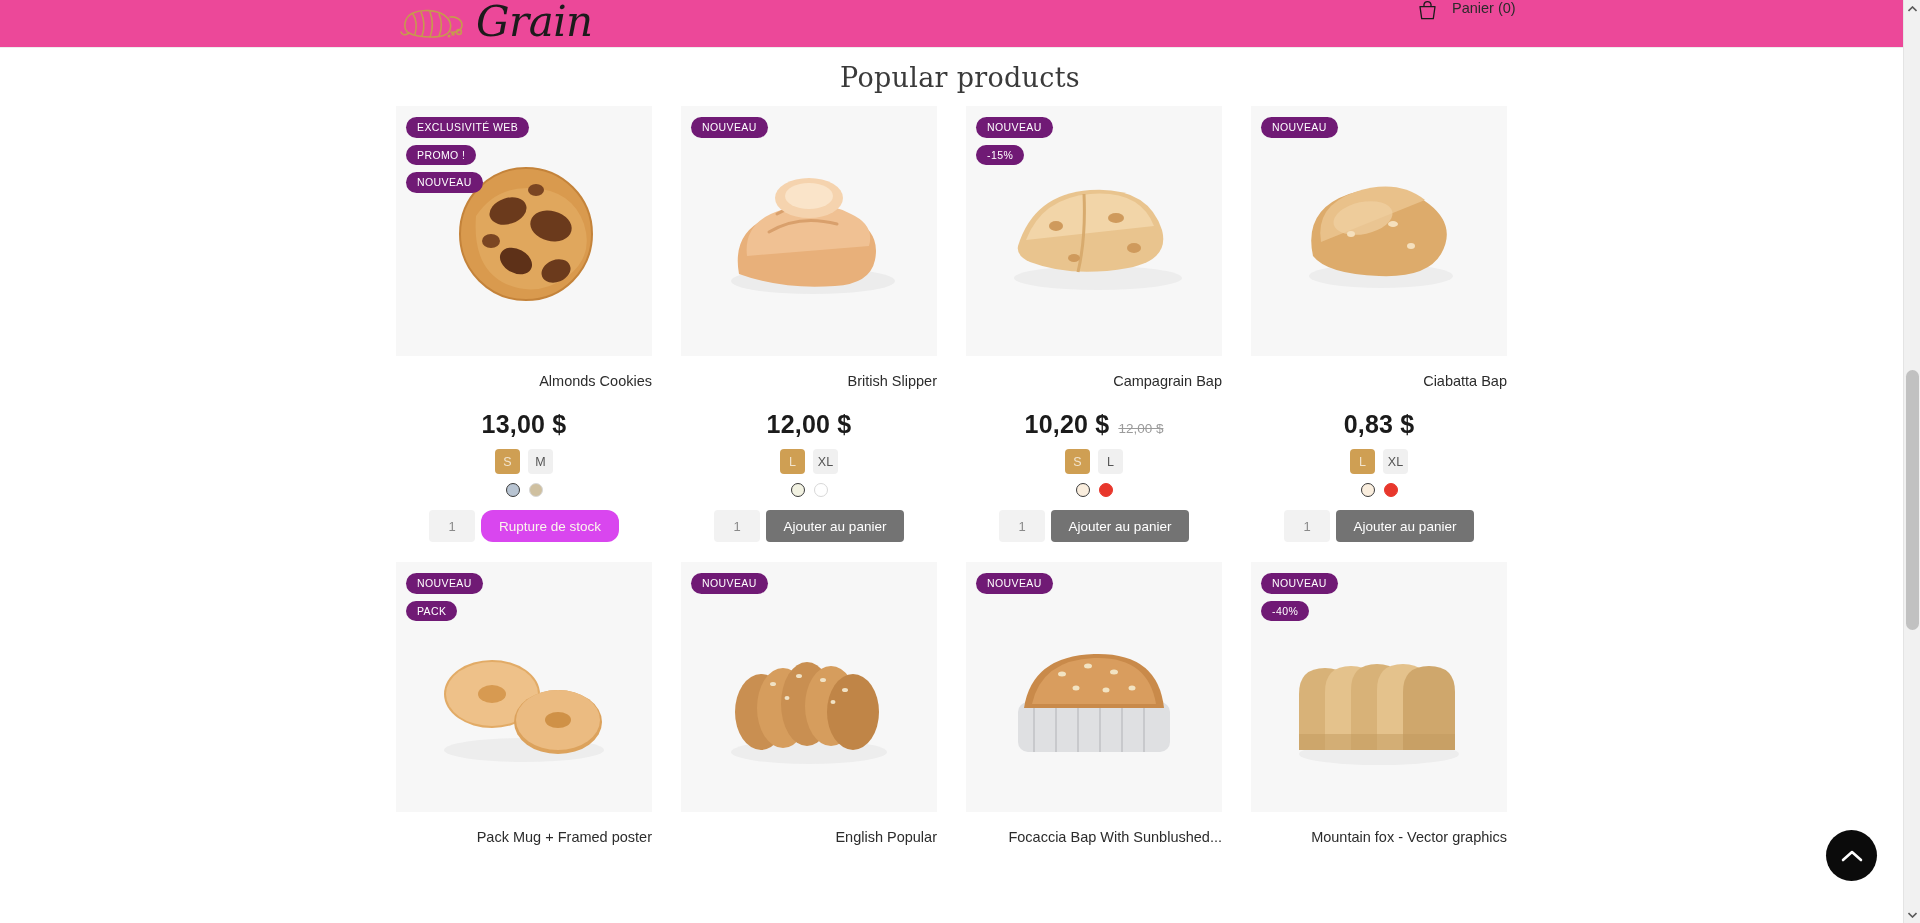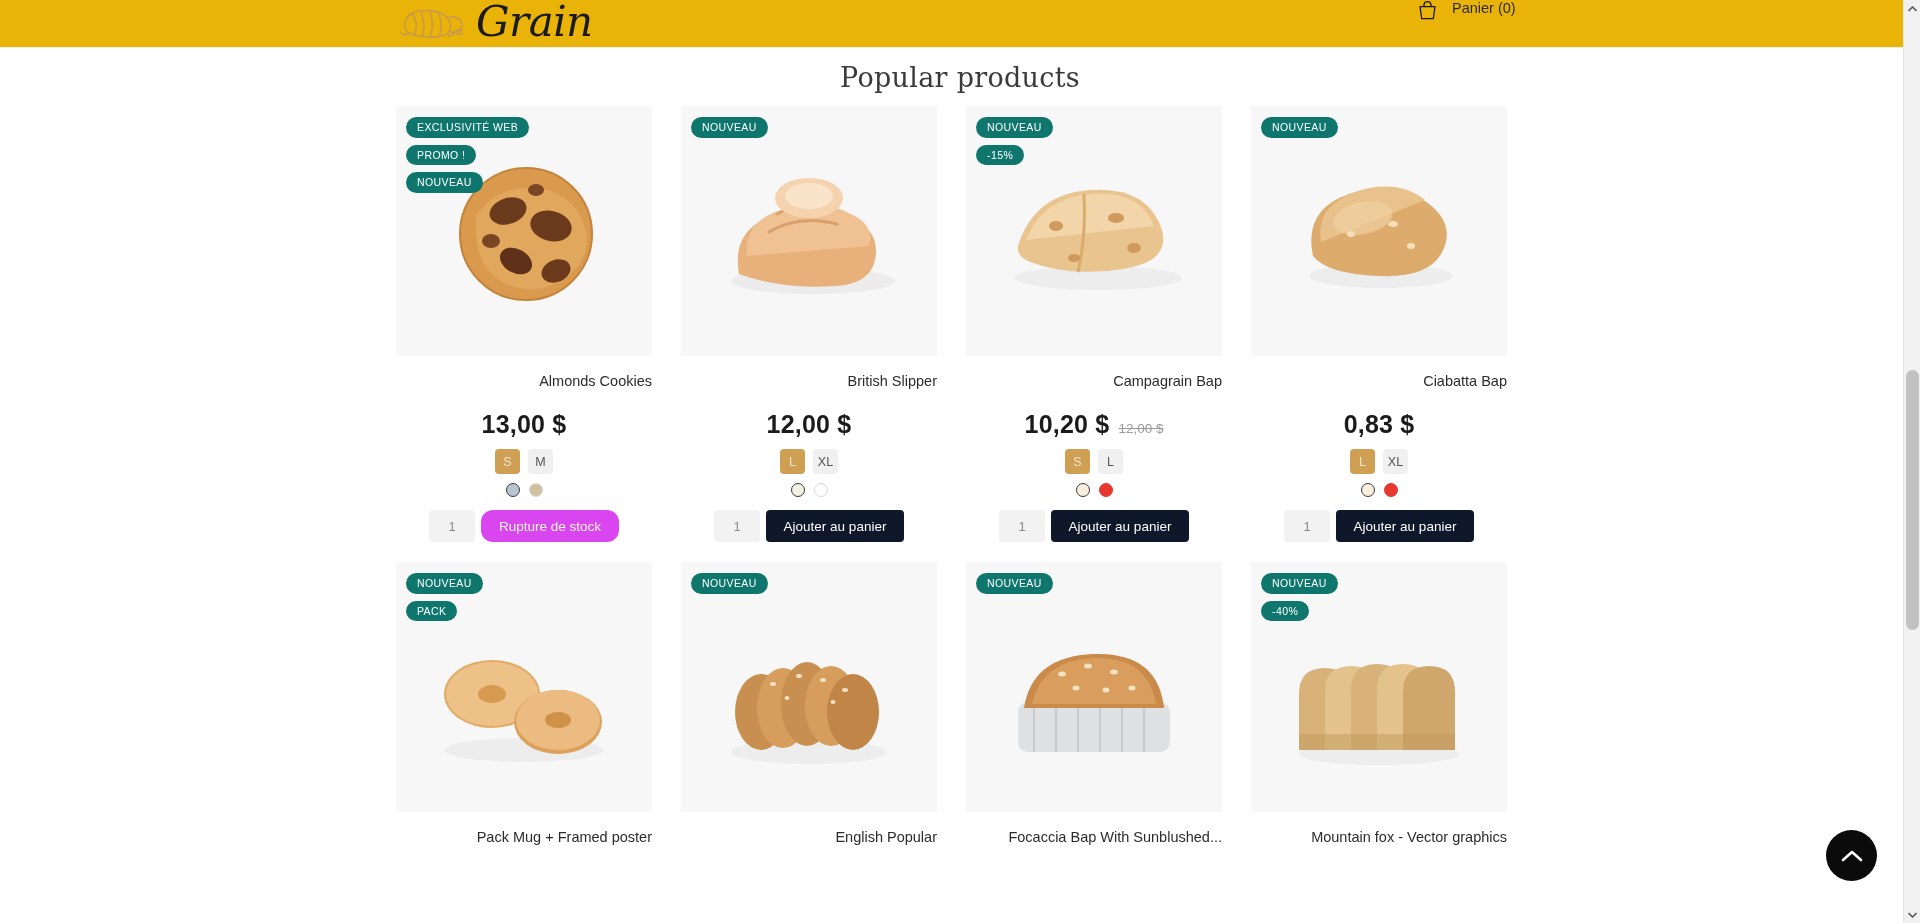--- a/index.html
+++ b/index.html
@@ -10,21 +10,21 @@
     overflow: hidden;
   }
   body { position: relative; }
 
   
   .header {
     height: 48px;
     width: 1920px;
     display: flex;
     align-items: center;
-    background: #eab308;
+    background: #ec4899;
     border-bottom: 1px solid #ededed;
     position: relative;
   }
   .logo-wrap {
     display: flex; align-items: center; gap: 6px;
     position: absolute; left: 396px; top: 0; height: 48px;
   }
   .logo-icon { width: 74px; height: 42px; display: block; }
   .logo-word {
     font-family: "DejaVu Serif", serif;
@@ -77,21 +77,21 @@
     width: 256px; height: 250px;
     background: #f7f7f7;
     overflow: hidden;
   }
   .badges {
     position: absolute; left: 10px; top: 11px;
     display: flex; flex-direction: column; gap: 7px;
     z-index: 4; align-items: flex-start;
   }
   .badge {
-    background: #0f766e;
+    background: #701a75;
     color: #ffffff;
     font-size: 10.5px;
     letter-spacing: 0.4px;
     padding: 5px 11px 5px 11px;
     border-radius: 14px;
     white-space: nowrap;
     line-height: 1;
   }
   .prod-img { position: absolute; left: 0; top: 0; width: 256px; height: 250px; }
 
@@ -143,21 +143,21 @@
   }
   .qty {
     width: 46px; height: 32px;
     background: #f2f2f2; border: none; border-radius: 4px;
     font-size: 13px; color: #8a8a8a; text-align: center;
     font-family: "Liberation Sans", sans-serif;
   }
   .add-btn {
     height: 32px; min-width: 138px;
     border: none; border-radius: 4px;
-    background: #0f172a; color: #ffffff;
+    background: #737373; color: #ffffff;
     font-size: 13.5px; cursor: pointer;
     font-family: "Liberation Sans", sans-serif;
     padding: 0 14px;
   }
   .add-btn.oos { background: #d946ef; color: #fbf5ec; cursor: default; border-radius: 12px; }
 
   
   .scroll-top {
     position: absolute; right: 43px; bottom: 42px;
     width: 51px; height: 51px; border-radius: 50%;

